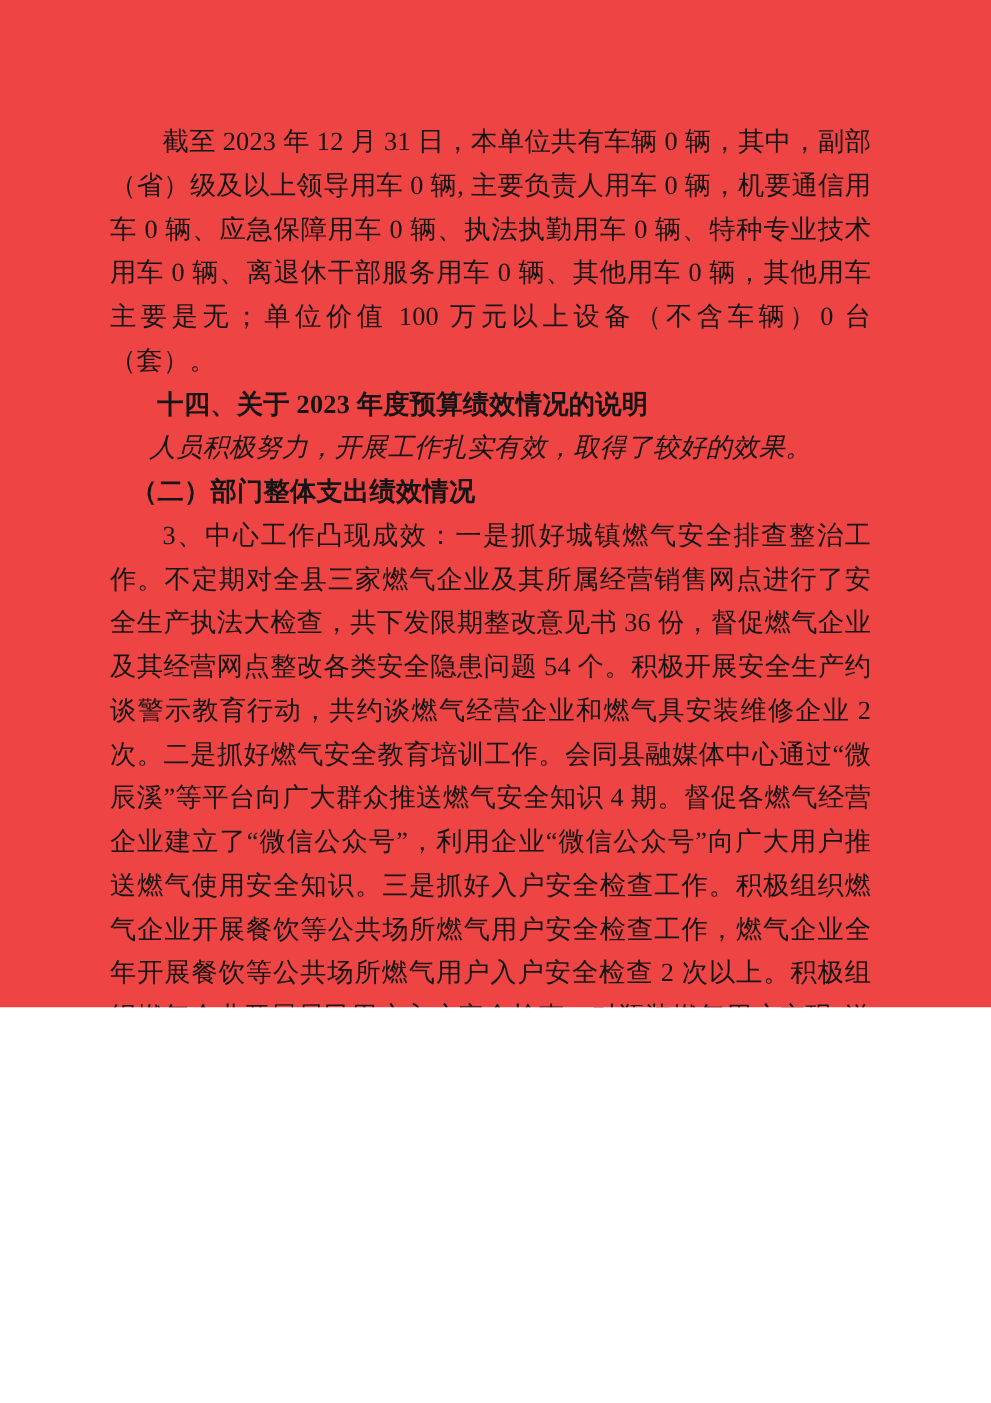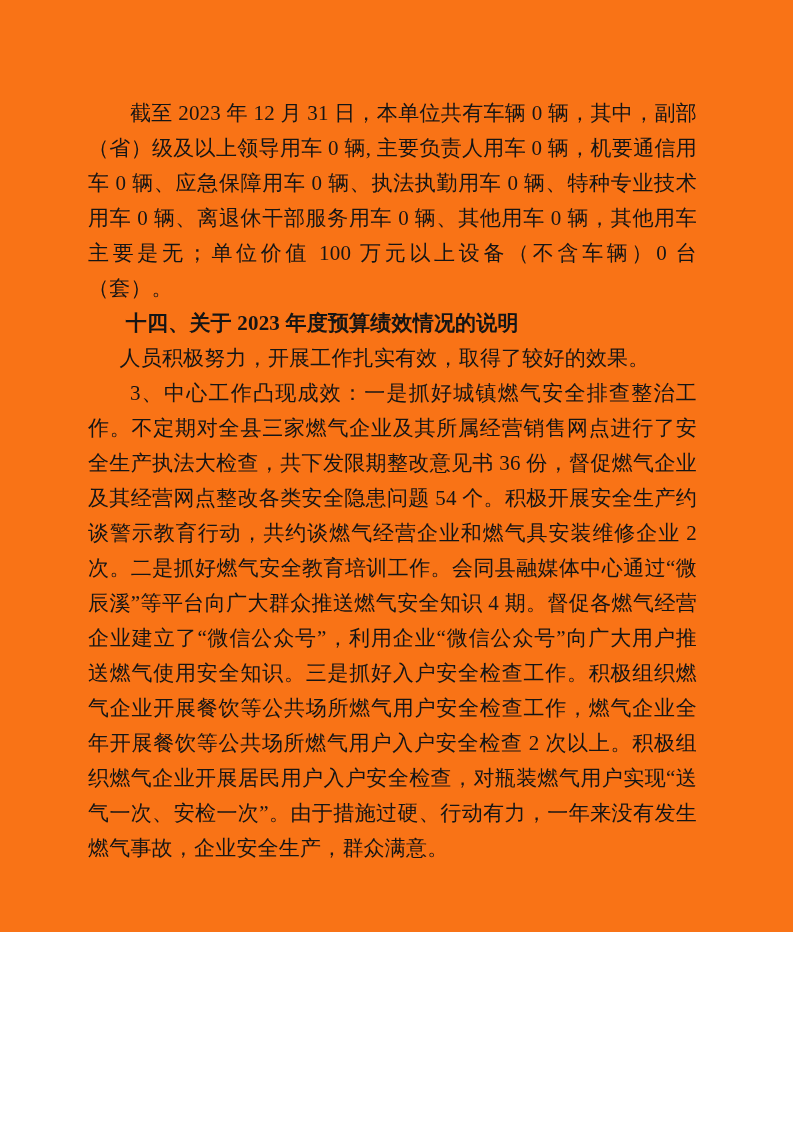--- a/index.html
+++ b/index.html
@@ -3,22 +3,22 @@
 <meta charset="utf-8">
 <style>
   html, body {
     margin: 0;
     padding: 0;
     background: #ffffff;
   }
   .page {
     position: relative;
     width: 793px;
-    height: 932px;
-    background: #f97316;
+    height: 806px;
+    background: #ef4444;
     box-sizing: border-box;
     padding: 96px 96px 0 88px;
     overflow: hidden;
   }
   .doc p {
     margin: 0;
     font-size: 21px;
     line-height: 35px;
     color: #151515;
     text-align: justify;
@@ -26,36 +26,37 @@
     letter-spacing: 0.2px;
   }
   .heading {
     font-weight: 700;
     font-family: "Liberation Sans", "DejaVu Sans", sans-serif;
     text-align: right;
     letter-spacing: 0.3px;
   }
   .indent-2  { text-indent: 2em; }
   .indent-18 { text-indent: 1.8em; }
-  .indent-15 { text-indent: 1.5em; }
+  .indent-15 { text-indent: 1.5em; font-style: italic; }
   .indent-08 { text-indent: 0.8em; }
   .indent-0  { text-indent: 0; }
 </style>
 </head>
 <body>
 
 <div class="page">
   <div class="doc">
 
     <p class="indent-2">截至 2023 年 12 月 31 日，本单位共有车辆 0 辆，其中，副部（省）级及以上领导用车 0 辆, 主要负责人用车 0 辆，机要通信用车 0 辆、应急保障用车 0 辆、执法执勤用车 0 辆、特种专业技术用车 0 辆、离退休干部服务用车 0 辆、其他用车 0 辆，其他用车主要是无；单位价值 100 万元以上设备（不含车辆）0 台（套）。</p>
 
     <p class="heading indent-18">十四、关于 2023 年度预算绩效情况的说明</p>
 
 
     <p class="indent-15">人员积极努力，开展工作扎实有效，取得了较好的效果。</p>
 
+    <p class="heading indent-08">（二）部门整体支出绩效情况</p>
 
 
 
     <p class="indent-2">3、中心工作凸现成效：一是抓好城镇燃气安全排查整治工作。不定期对全县三家燃气企业及其所属经营销售网点进行了安全生产执法大检查，共下发限期整改意见书 36 份，督促燃气企业及其经营网点整改各类安全隐患问题 54 个。积极开展安全生产约谈警示教育行动，共约谈燃气经营企业和燃气具安装维修企业 2 次。二是抓好燃气安全教育培训工作。会同县融媒体中心通过“微辰溪”等平台向广大群众推送燃气安全知识 4 期。督促各燃气经营企业建立了“微信公众号”，利用企业“微信公众号”向广大用户推送燃气使用安全知识。三是抓好入户安全检查工作。积极组织燃气企业开展餐饮等公共场所燃气用户安全检查工作，燃气企业全年开展餐饮等公共场所燃气用户入户安全检查 2 次以上。积极组织燃气企业开展居民用户入户安全检查，对瓶装燃气用户实现“送气一次、安检一次”。由于措施过硬、行动有力，一年来没有发生燃气事故，企业安全生产，群众满意。</p>
 
   </div>
 </div>
 
 </body></html>

